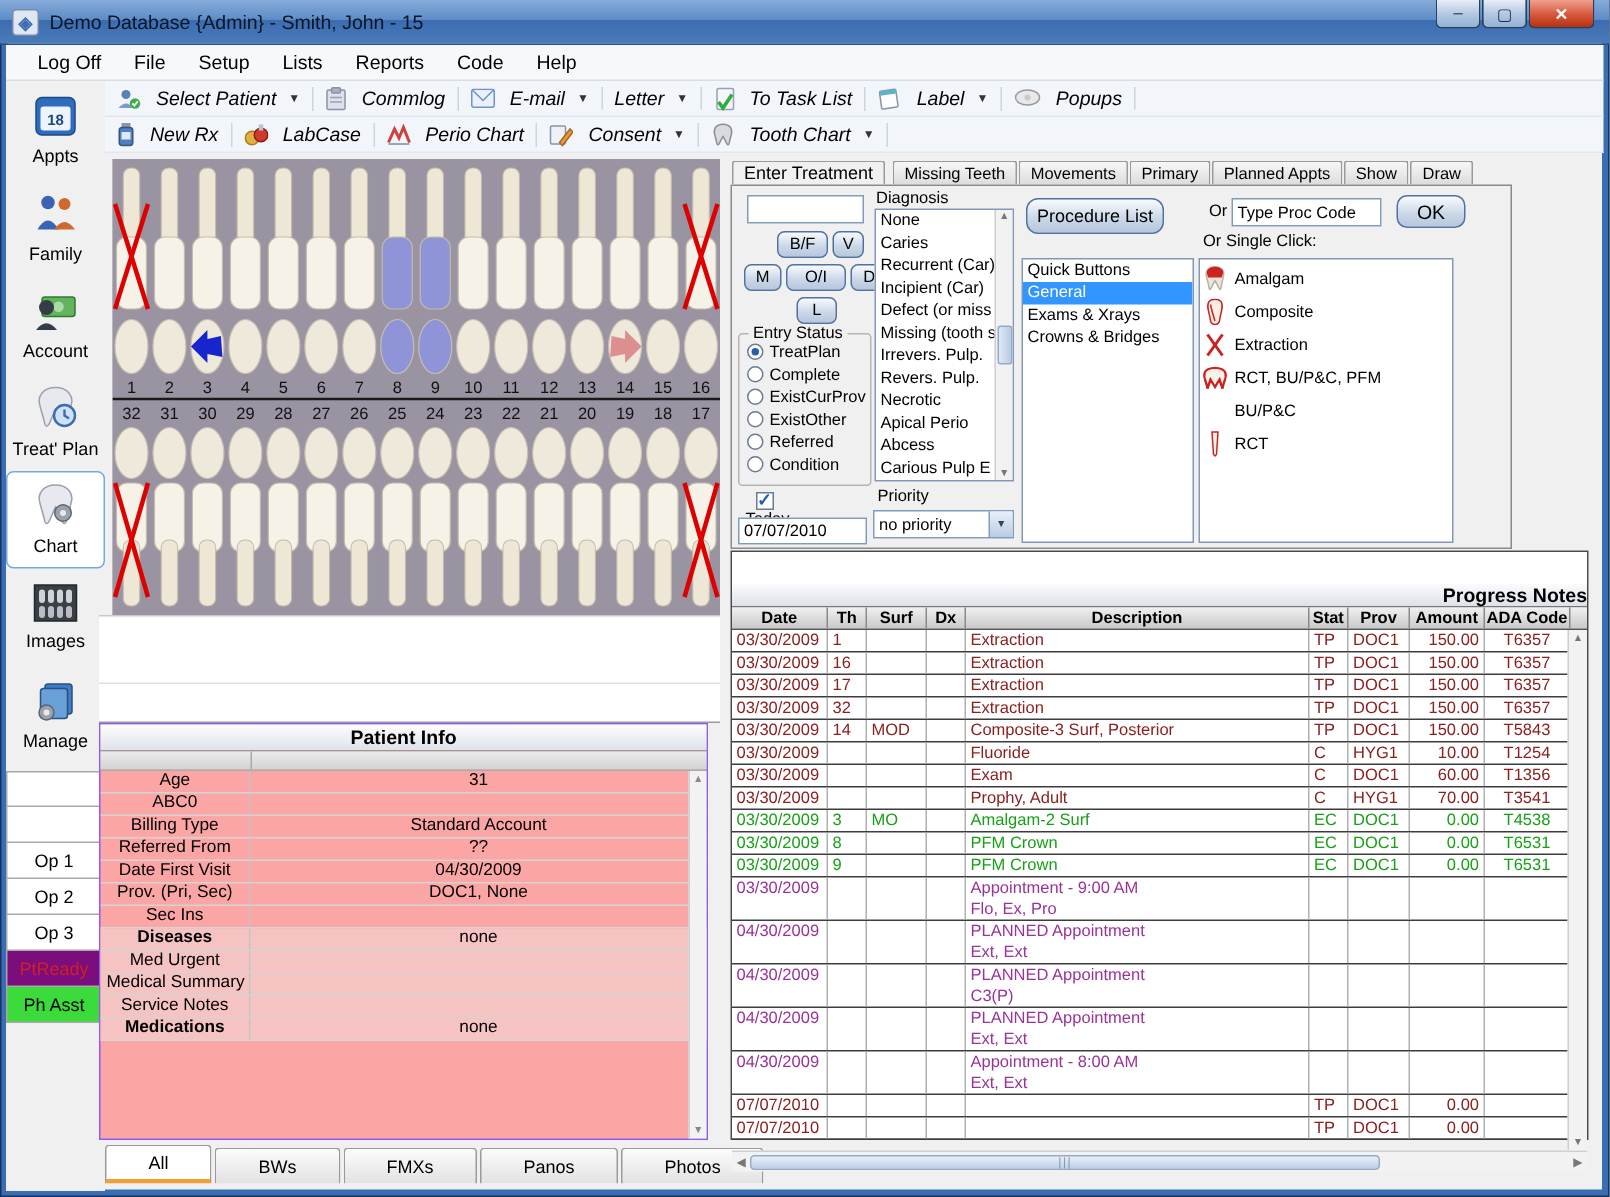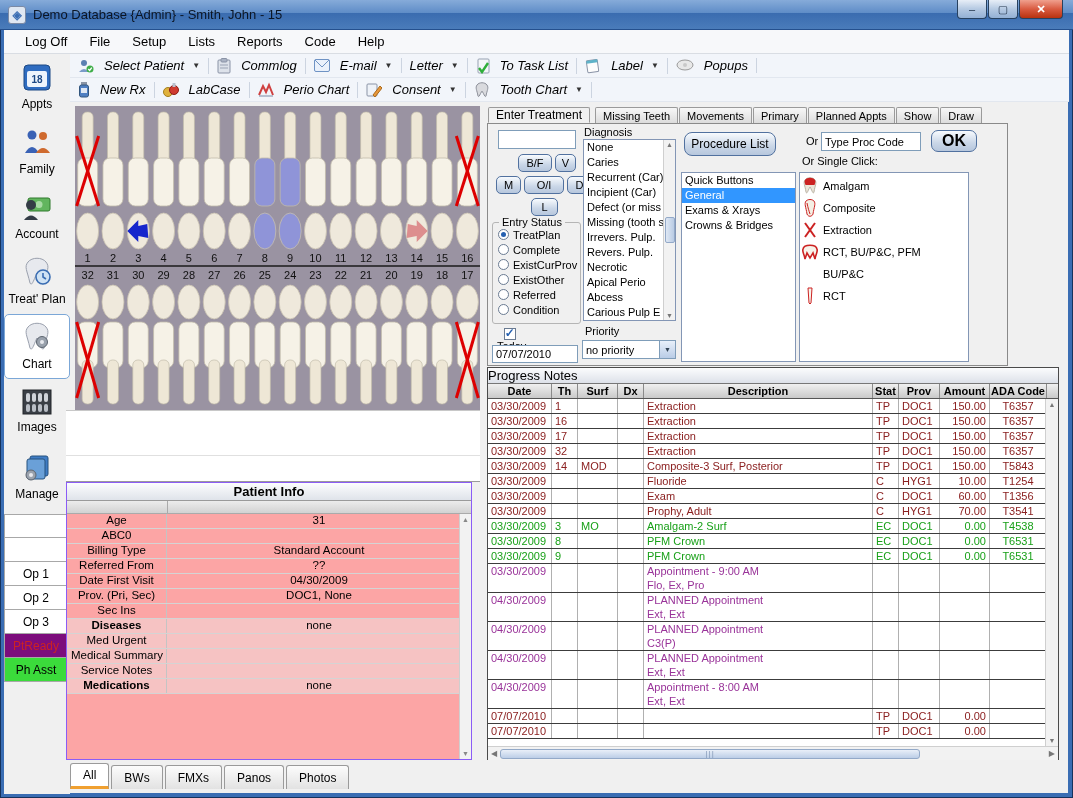--- a/index.html
+++ b/index.html
@@ -50,21 +50,21 @@
   .pi-subhead:before{content:"";position:absolute;left:100px;top:0;bottom:0;width:1px;background:#aaa;}
   .pi-row{height:15px;display:flex;font-size:11.5px;border-bottom:1px solid #d4d4d4;text-align:center;}
   .pi-row .c1{width:100px;padding:0 4px;border-right:1px solid #c4c4c4;overflow:hidden;white-space:nowrap;}
   .pi-row .c2{flex:1;padding:0 4px;overflow:hidden;white-space:nowrap;}
   .pi-row.hl{background:#f6c3c3;}
   .pi-row.bold .c1{font-weight:bold;}
   .pi-scroll{position:absolute;right:0;top:31px;bottom:0;width:12px;background:#f2f2f2;border-left:1px solid #cfcfcf;
     display:flex;flex-direction:column;justify-content:space-between;align-items:center;font-size:7px;color:#888;padding:2px 0;}
   
   .img-tabs{position:absolute;left:70px;top:764px;height:25px;display:flex;align-items:flex-end;}
-  .img-tab{height:24px;padding:0 12px;display:flex;align-items:center;border:1px solid #9a9a9a;border-bottom:none;
+  .img-tab{height:24px;padding:0 28px;display:flex;align-items:center;border:1px solid #9a9a9a;border-bottom:none;
     border-radius:3px 3px 0 0;background:linear-gradient(180deg,#fcfcfc,#e2e2e2);margin-right:2px;font-size:12px;}
   .img-tab.active{background:#fff;border-bottom:3px solid #f0a030;font-weight:normal;height:26px;}
   
   .tx-tabs{position:absolute;left:488px;top:107px;height:16px;display:flex;font-size:11px;}
   .tx-tab{height:16px;padding:0 7px;display:flex;align-items:center;border:1px solid #9a9a9a;border-bottom:none;
     background:linear-gradient(180deg,#f7f7f7,#dcdcdc);margin-right:1px;border-radius:2px 2px 0 0;white-space:nowrap;}
   .tx-tab.active{background:#f0f0f0;font-size:12px;margin-right:5px;border-bottom:1px solid #f0f0f0;}
   .tx-panel{position:absolute;left:487px;top:123px;width:521px;height:243px;border:1px solid #8a8a8a;background:#f0f0f0;}
   .et-input{position:absolute;left:10px;top:6px;width:78px;height:19px;border:1px solid #7f9db9;background:#fff;}
   .btn3d{position:absolute;background:linear-gradient(180deg,#f8fbfe,#c9d6e7 60%,#b7c7dd);border:1px solid #51719f;
@@ -86,21 +86,21 @@
   .lb-item.selected{background:#3196ff;color:#fff;}
   .lb-scroll{position:absolute;right:0;top:0;bottom:0;width:12px;background:#f2f2f2;border-left:1px solid #cfcfcf;
     display:flex;flex-direction:column;align-items:center;justify-content:space-between;font-size:7px;color:#777;padding:1px 0;}
   .lb-thumb{width:10px;height:26px;background:linear-gradient(90deg,#dfe8f4,#b9cbe4);border:1px solid #93a9c8;border-radius:2px;}
   .sc-item{display:flex;align-items:center;height:22px;font-size:11px;}
   .sc-item .ic{width:20px;display:flex;justify-content:center;margin-right:3px;}
   .small-label{position:absolute;font-size:11px;}
   
   .progress{position:absolute;left:487px;top:367px;width:572px;height:393px;border:1px solid #4a4a4a;background:#fff;}
   .pn-title{height:16px;background:linear-gradient(180deg,#fbfcfd,#dde1e9);border-bottom:1px solid #777;
-    font-weight:normal;font-size:13px;text-align:left;line-height:16px;}
+    font-weight:bold;font-size:13px;text-align:right;line-height:16px;margin-top:21px;}
   .pn-header{height:15px;display:flex;background:linear-gradient(180deg,#f0f0f0,#c9c9c9);border-bottom:1px solid #555;}
   .pn-hcell{font-weight:bold;font-size:11px;text-align:center;line-height:14px;border-right:1px solid #8a8a8a;overflow:hidden;white-space:nowrap;}
   .pn-body{position:relative;height:347px;overflow:hidden;}
   .pn-row{display:flex;border-bottom:1px solid #3c3c3c;}
   .pn-cell{font-size:11px;line-height:14px;padding:0 3px;border-right:1px solid #b0b0b0;overflow:hidden;white-space:nowrap;}
   .pn-vscroll{position:absolute;right:0;top:0;bottom:0;width:13px;background:#f2f2f2;border-left:1px solid #cfcfcf;
     display:flex;flex-direction:column;align-items:center;justify-content:space-between;font-size:7px;color:#777;padding:2px 0;}
   .pn-hscroll{height:14px;background:#f2f2f2;border-top:1px solid #cfcfcf;display:flex;align-items:center;font-size:8px;color:#777;}
   .pn-hthumb{height:10px;flex:0 0 420px;margin-left:3px;background:linear-gradient(180deg,#e9eff8,#bccee7);border:1px solid #93a9c8;
     border-radius:3px;display:flex;align-items:center;justify-content:center;color:#8096b5;font-size:8px;letter-spacing:1px;}
@@ -630,21 +630,21 @@
     <div class="btn3d" style="left:196px;top:8px;width:92px;height:24px;border-radius:8px;font-size:12px;">Procedure List</div>
     <div class="listbox" id="category-list" style="left:193px;top:48px;width:115px;height:190px;">
         <div class="lb-item">Quick Buttons</div>
         <div class="lb-item selected">General</div>
         <div class="lb-item">Exams &amp; Xrays</div>
         <div class="lb-item">Crowns &amp; Bridges</div>
       </div>
 
     <div class="small-label" style="left:318px;top:11px;">Or</div>
     <div class="txtbox" style="position:absolute;left:333px;top:8px;width:100px;height:19px;">Type Proc Code</div>
-    <div class="btn3d" style="left:443px;top:6px;width:46px;height:22px;border-radius:7px;font-size:16px;font-weight:bold;">OK</div>
+    <div class="btn3d" style="left:443px;top:6px;width:46px;height:22px;border-radius:7px;font-size:13px;">OK</div>
     <div class="small-label" style="left:314px;top:31px;">Or Single Click:</div>
     <div class="listbox" id="single-click-list" style="left:311px;top:48px;width:170px;height:190px;padding-top:2px;">
         <div class="sc-item">
           <span class="ic">
             <svg width="16" height="18">
               <path d="M3,3 C5,0 11,0 13,3 C15,6 13,8 12,15 C11,18 10,13 8,10 C6,13 5,18 4,15 C3,8 1,6 3,3" fill="#ece6da" stroke="#b9b2a4"></path>
               <path d="M3,3 C5,0 11,0 13,3 C14,5 13,6 12.5,8 L3.5,8 C3,6 2,5 3,3" fill="#cc2222"></path>
             </svg>
           </span>
           <span>Amalgam</span>

